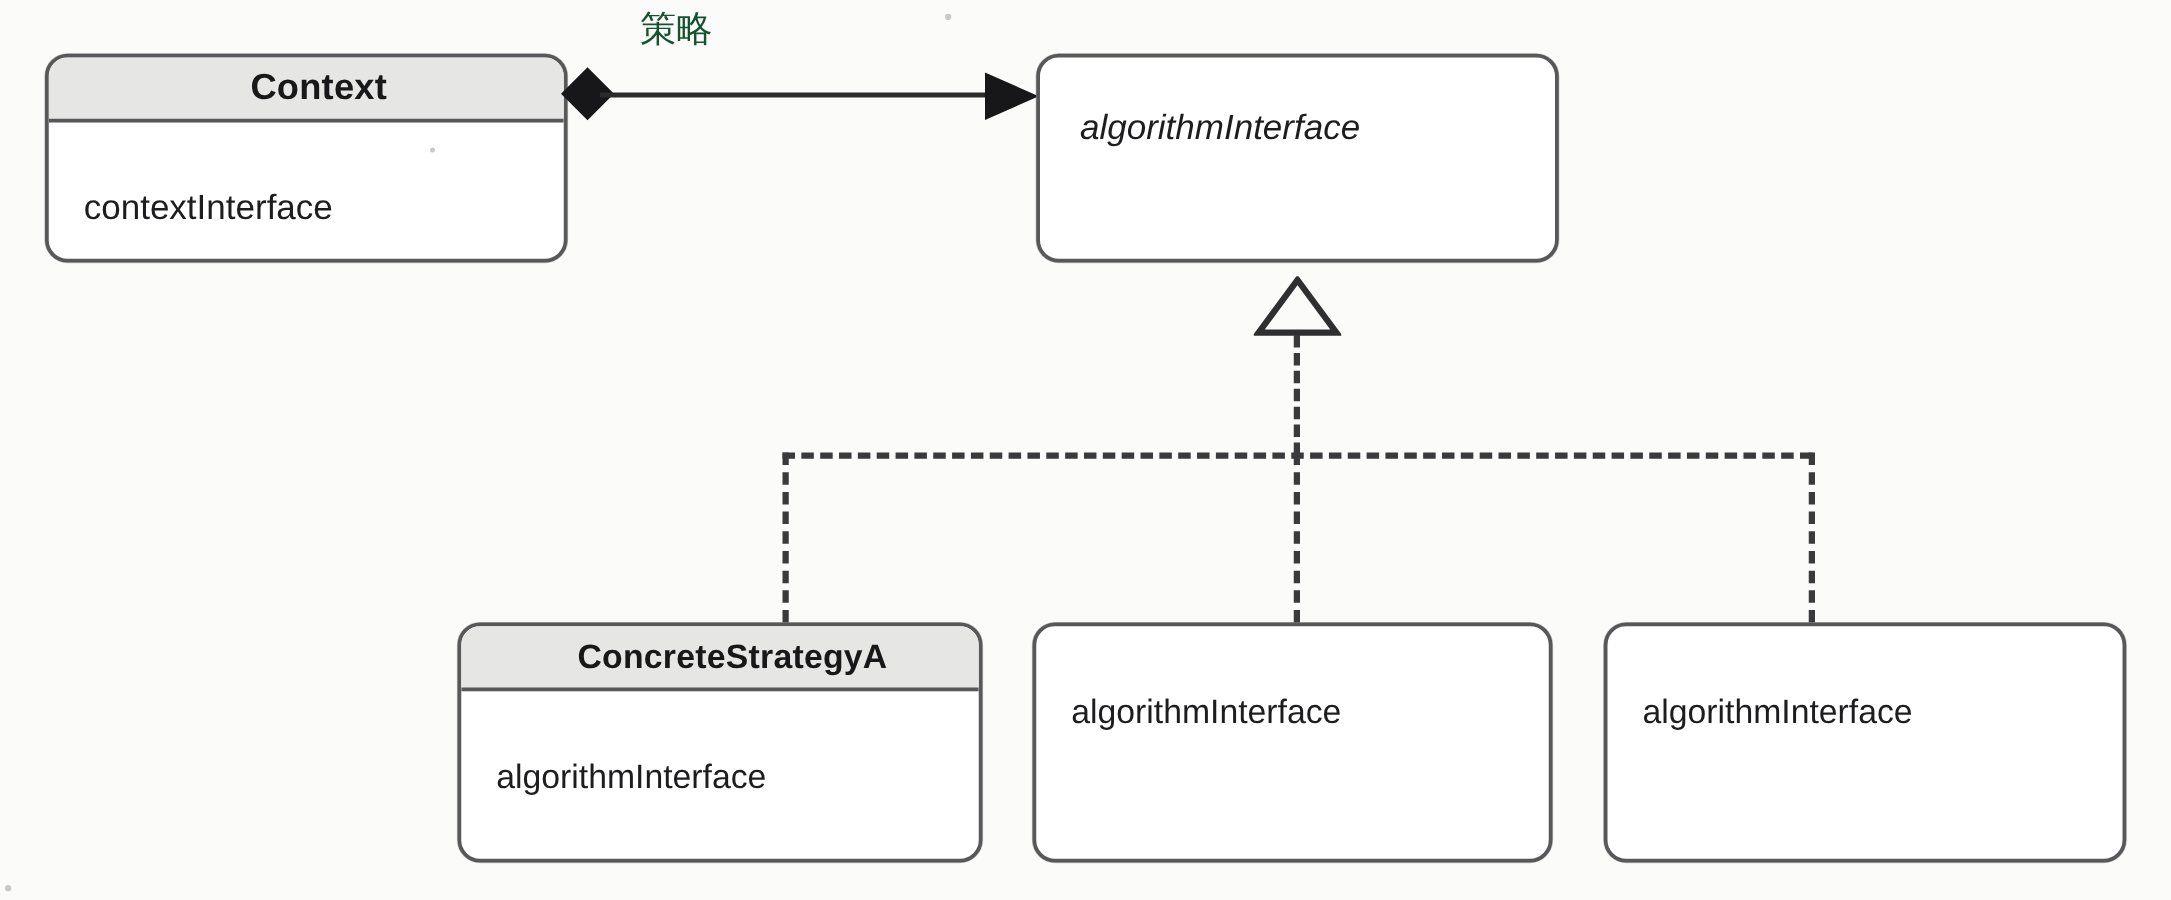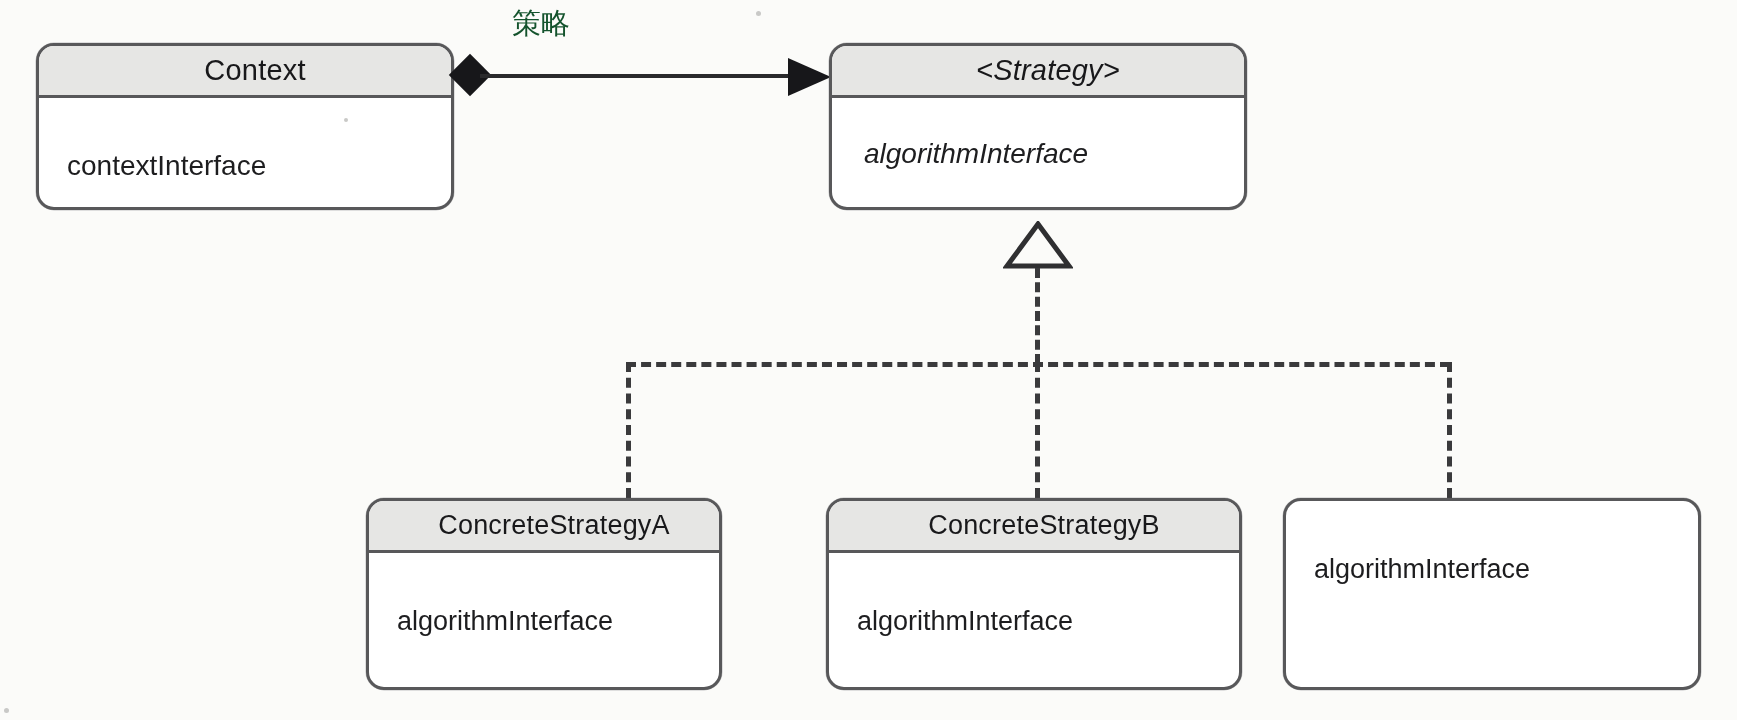--- a/index.html
+++ b/index.html
@@ -29,21 +29,21 @@
   }
   .uml-header {
     box-sizing: border-box;
     width: 100%;
     background: #e6e6e4;
     border-bottom: 3px solid #58585a;
     display: flex;
     align-items: center;
     justify-content: center;
     color: #18181a;
-    font-weight: normal;
+    font-weight: bold;
     letter-spacing: 0.2px;
     white-space: nowrap;
     padding-left: 20px;
   }
   .uml-body {
     box-sizing: border-box;
     width: 100%;
     display: flex;
     align-items: center;
     color: #1d1d1f;
@@ -56,21 +56,21 @@
   #box-context .uml-body { height: 136px; padding-left: 28px; font-size: 28px; }
 
   
   #box-strategy { left: 829px; top: 43px; width: 418px; height: 167px; }
   #box-strategy .uml-header { height: 52px; font-size: 29px; font-style: italic; }
   #box-strategy .uml-body {
     height: 112px; padding-left: 32px; font-size: 28px; font-style: italic;
   }
 
   
-  .concrete { top: 498px; width: 356px; height: 192px; }
+  .concrete { top: 498px; width: 420px; height: 192px; }
   .concrete .uml-header { height: 52px; font-size: 27px; }
   .concrete .uml-body { height: 137px; padding-left: 28px; font-size: 27px; }
   #box-concrete-a { left: 366px; }
   #box-concrete-b { left: 826px; width: 416px; }
   #box-concrete-c { left: 1283px; width: 418px; }
 
   
   #assoc-line {
     position: absolute;
     left: 480px; top: 74px;
@@ -146,21 +146,20 @@
       <span>contextInterface</span>
     </div>
   </div>
 
   <div id="assoc-diamond"></div>
   <div id="assoc-line"></div>
   <div id="assoc-arrowhead"></div>
   <div id="assoc-label">策略</div>
 
   <div class="uml-class" id="box-strategy">
-    <div class="uml-header">&lt;Strategy&gt;</div>
     <div class="uml-body">
       <span>algorithmInterface</span>
     </div>
   </div>
 
   <svg class="tri-outline" viewBox="0 0 70 48">
     <polygon points="35,3 66,45 4,45" fill="#fbfbf9" stroke="#2f2f31" stroke-width="5" stroke-linejoin="miter"></polygon>
   </svg>
   <div id="gen-stem"></div>
   <div id="bus-horizontal"></div>
@@ -169,21 +168,20 @@
   <div class="branch" id="branch-c"></div>
 
   <div class="uml-class concrete" id="box-concrete-a">
     <div class="uml-header">ConcreteStrategyA</div>
     <div class="uml-body">
       <span>algorithmInterface</span>
     </div>
   </div>
 
   <div class="uml-class concrete" id="box-concrete-b">
-    <div class="uml-header">ConcreteStrategyB</div>
     <div class="uml-body">
       <span>algorithmInterface</span>
     </div>
   </div>
 
   <div class="uml-class concrete" id="box-concrete-c">
     <div class="uml-body">
       <span>algorithmInterface</span>
     </div>
   </div>

